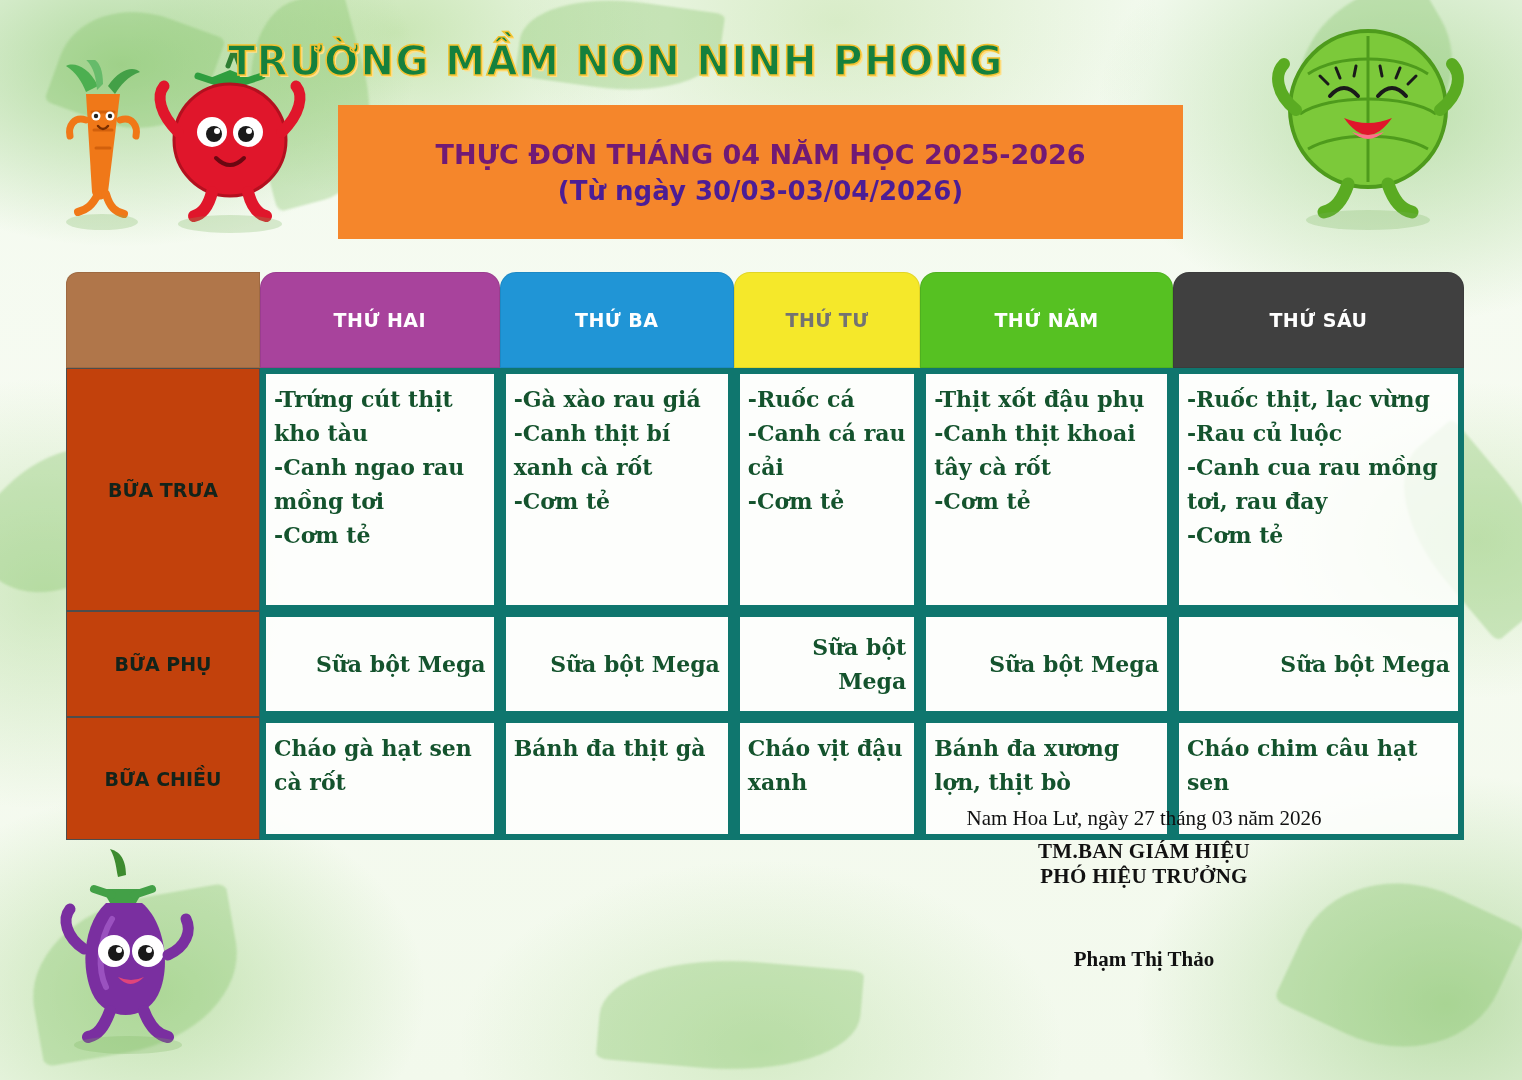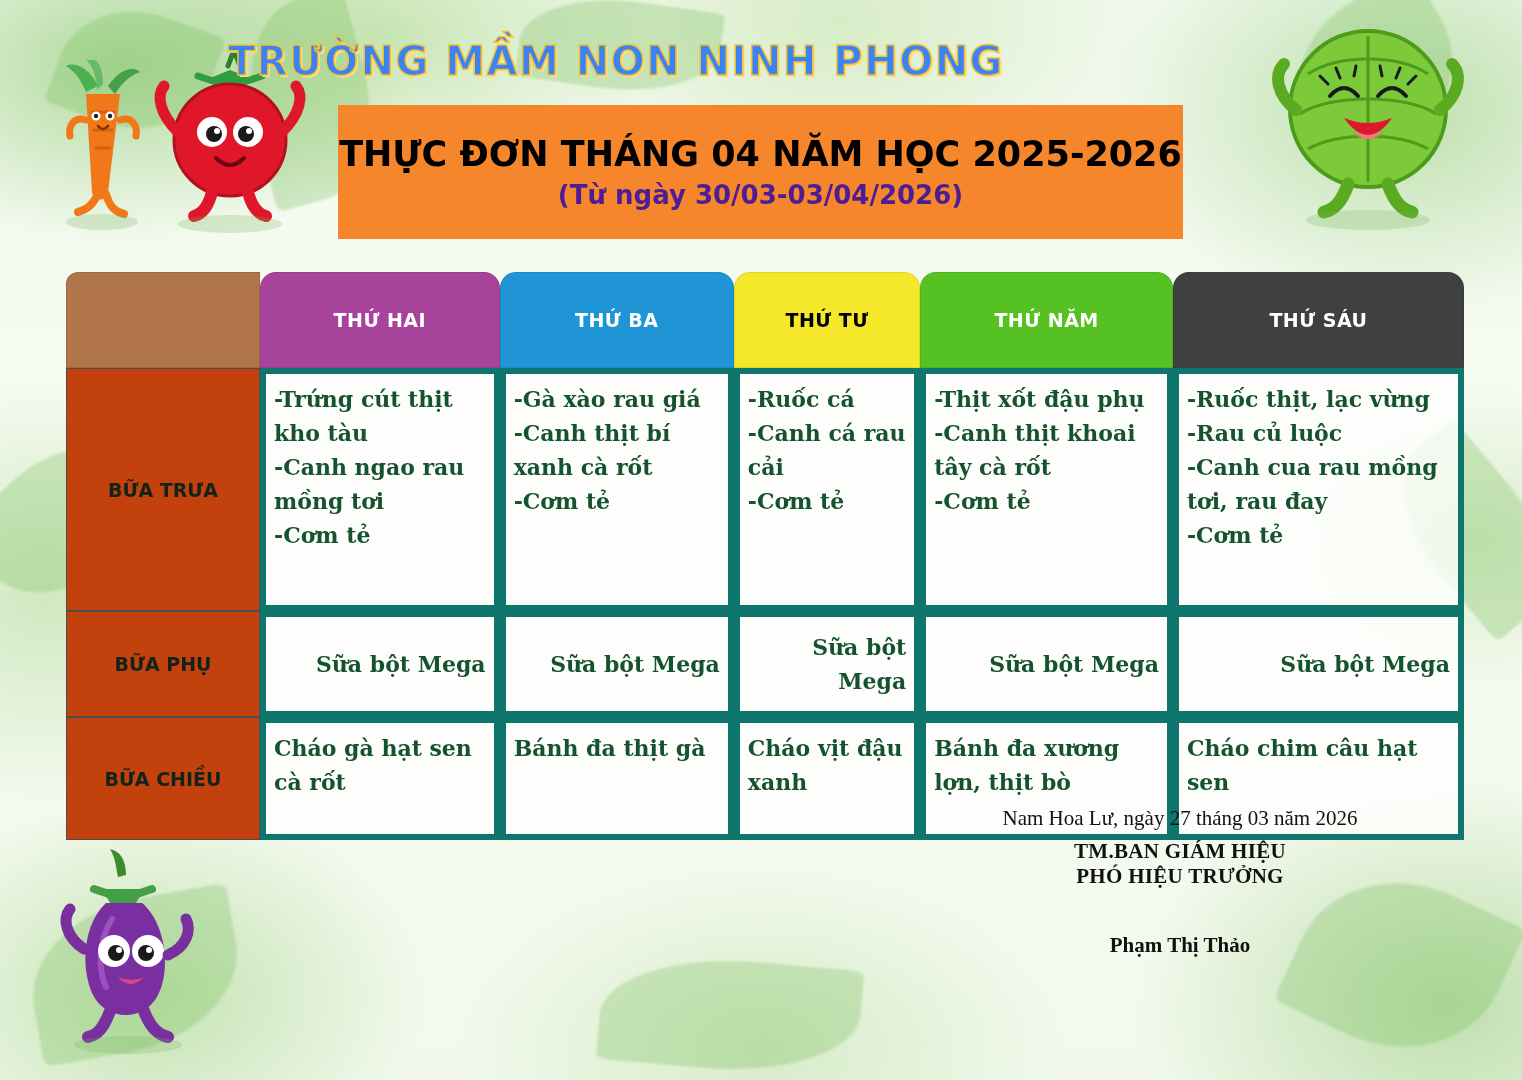--- a/index.html
+++ b/index.html
@@ -45,42 +45,42 @@
   #school-title {
     position: absolute;
     top: 38px;
     left: 0;
     width: 1232px;
     text-align: center;
     font-family: "DejaVu Sans", sans-serif;
     font-weight: 700;
     font-size: 40px;
     letter-spacing: 1.5px;
-    color: #3b82f6;
+    color: #15803d;
     -webkit-text-stroke: 1.5px #f2c230;
     text-shadow: 2px 2px 0 #ffe08a;
   }
   #menu-banner {
     position: absolute;
     top: 105px;
     left: 338px;
     width: 845px;
     height: 134px;
     background: #f5862b;
     display: flex;
     flex-direction: column;
     align-items: center;
     justify-content: center;
     gap: 6px;
   }
   #menu-banner .line1 {
     font-family: "DejaVu Sans", sans-serif;
     font-weight: 700;
-    font-size: 35px;
-    color: #000000;
+    font-size: 27px;
+    color: #701a75;
   }
   #menu-banner .line2 {
     font-family: "DejaVu Sans", sans-serif;
     font-weight: 700;
     font-size: 26px;
     color: #4c1d95;
   }
 
   
   #menu-table {
@@ -137,31 +137,31 @@
   }
   .cell.lunch { height: 215px; }
   .cell.snack { height: 78px; vertical-align: middle !important; text-align: right; }
   .cell.dinner { height: 95px; }
   .snack-label, .dinner-label { vertical-align: middle !important; }
 
   
   #signature {
     position: absolute;
     top: 806px;
-    left: 900px;
+    left: 864px;
     width: 560px;
     text-align: center;
     font-family: "Liberation Serif", serif;
     color: #111;
   }
   #signature .place-date { font-size: 21px; margin-bottom: 8px; }
   #signature .org { font-size: 21px; font-weight: 700; letter-spacing: 0.3px; }
   #signature .role { font-size: 21px; font-weight: 700; letter-spacing: 0.3px; }
   #signature .signed { font-size: 20px; font-style: italic; margin-top: 58px; }
-  #signature .name { font-size: 21px; font-weight: 700; margin-top: 44px; }
+  #signature .name { font-size: 21px; font-weight: 700; margin-top: 58px; }
 </style>
 </head>
 <body>
 
 <div id="bg">
   <div class="leaf" style="left:60px;  top:10px;   width:150px; height:120px; transform:rotate(20deg);"></div>
   <div class="leaf" style="left:250px; top:0px;    width:120px; height:200px; transform:rotate(-15deg);"></div>
   <div class="leaf" style="left:520px; top:0px;    width:200px; height:90px;  transform:rotate(8deg);"></div>
   <div class="leaf" style="left:1290px;top:0px;    width:170px; height:150px; transform:rotate(-30deg);"></div>
   <div class="leaf" style="left:0px;   top:430px;  width:130px; height:180px; transform:rotate(45deg);"></div>
@@ -275,21 +275,21 @@
   <div class="line1">THỰC ĐƠN THÁNG 04 NĂM HỌC 2025-2026</div>
   <div class="line2">(Từ ngày 30/03-03/04/2026)</div>
 </div>
 
 <table id="menu-table">
   <thead>
     <tr>
       <th class="corner-head"></th>
       <th class="day-head" style="background:#a8439c;">THỨ HAI</th>
       <th class="day-head" style="background:#2095d6;">THỨ BA</th>
-      <th class="day-head" style="background:#f5e82a; color:#000000;">THỨ TƯ</th>
+      <th class="day-head" style="background:#f5e82a; color:#737373;">THỨ TƯ</th>
       <th class="day-head" style="background:#56c122;margin-left:36px;">THỨ NĂM</th>
       <th class="day-head" style="background:#404040;">THỨ SÁU</th>
     </tr>
   </thead>
   <tbody>
     <tr>
       <td class="meal-label">BỮA TRƯA</td>
       <td class="cell lunch">-Trứng cút thịt kho tàu
 -Canh ngao rau mồng tơi
 -Cơm tẻ</td>

